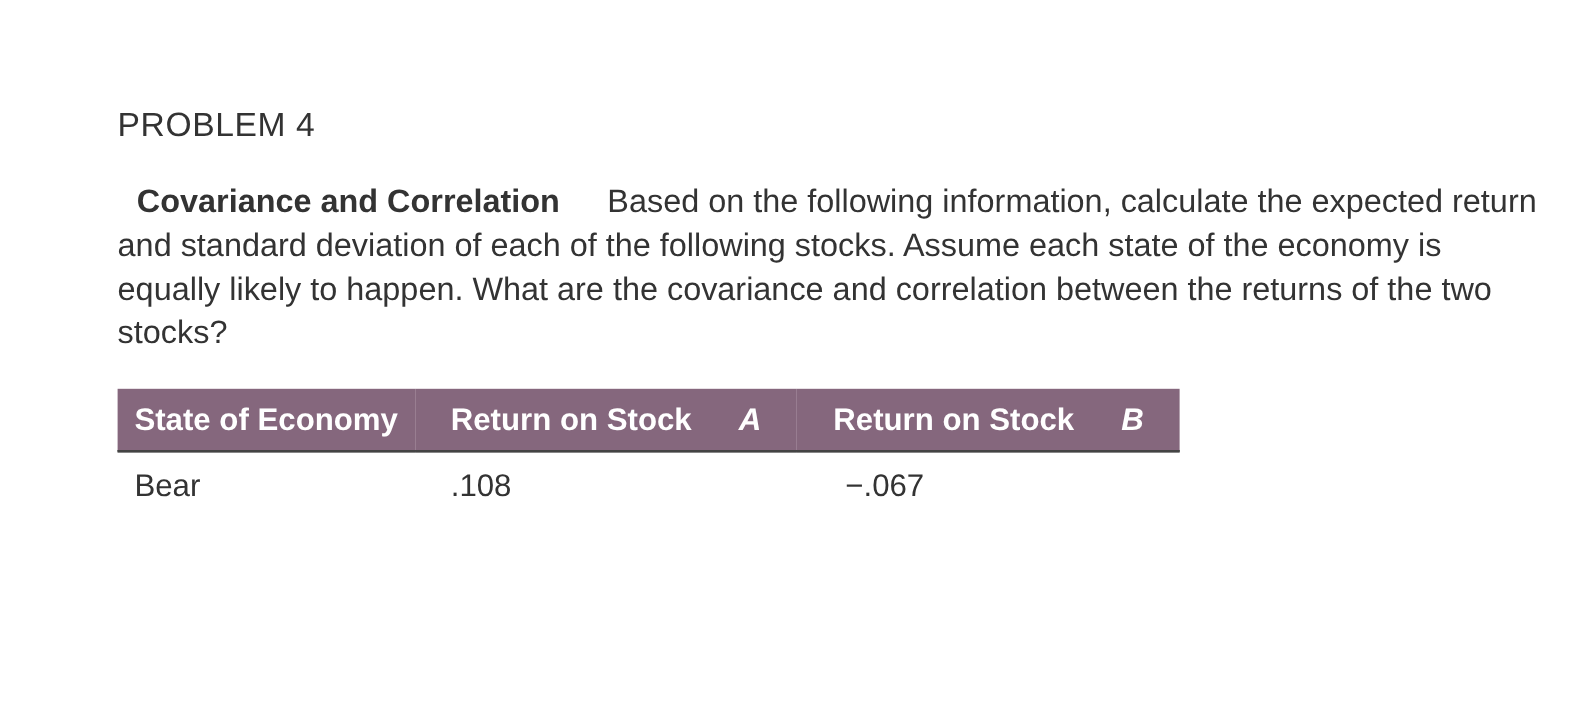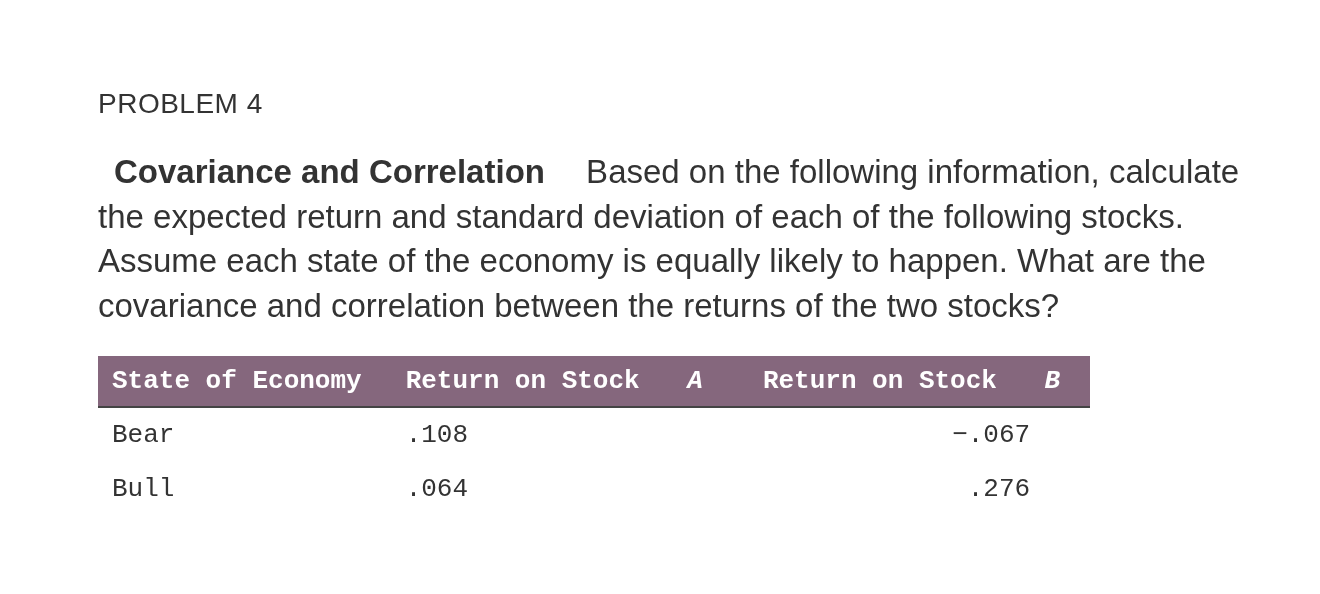--- a/index.html
+++ b/index.html
@@ -15,33 +15,32 @@
       width: 1320px;
     }
     .problem-title {
       font-size: 28px;
       font-weight: 400;
       color: #333333;
       margin-bottom: 30px;
       letter-spacing: 0.5px;
     }
     .problem-text {
-      font-size: 33px;
+      font-size: 27px;
       line-height: 1.35;
       color: #333333;
       margin-bottom: 28px;
       max-width: 1230px;
     }
     .problem-text .bold-lead {
       font-weight: 700;
     }
     table {
       border-collapse: collapse;
       font-size: 26px;
-      font-family: Liberation Mono, monospace;
     }
     thead th {
       background-color: #85677d;
       color: #ffffff;
       font-weight: 700;
       text-align: left;
       padding: 10px 14px;
       border-bottom: 2px solid #444444;
     }
     thead th .ital {
@@ -54,21 +53,21 @@
     tbody td.state {
       text-align: left;
       padding-right: 40px;
     }
     tbody td.num {
       text-align: left;
       padding-left: 30px;
       padding-right: 50px;
     }
     tbody td.num-b {
-      text-align: right;
+      text-align: left;
       padding-left: 40px;
       padding-right: 60px;
     }
   </style>
 </head>
 <body>
 
 <h2 class="problem-title">PROBLEM 4</h2>
 
 <p class="problem-text">
@@ -86,19 +85,14 @@
         <span>Return on Stock </span><span class="ital">B</span>
       </th>
     </tr>
   </thead>
   <tbody>
     <tr>
       <td class="state">Bear</td>
       <td class="num">.108</td>
       <td class="num-b">−.067</td>
     </tr>
-    <tr>
-      <td class="state">Bull</td>
-      <td class="num">.064</td>
-      <td class="num-b">.276</td>
-    </tr>
   </tbody>
 </table>
 
 </body></html>

